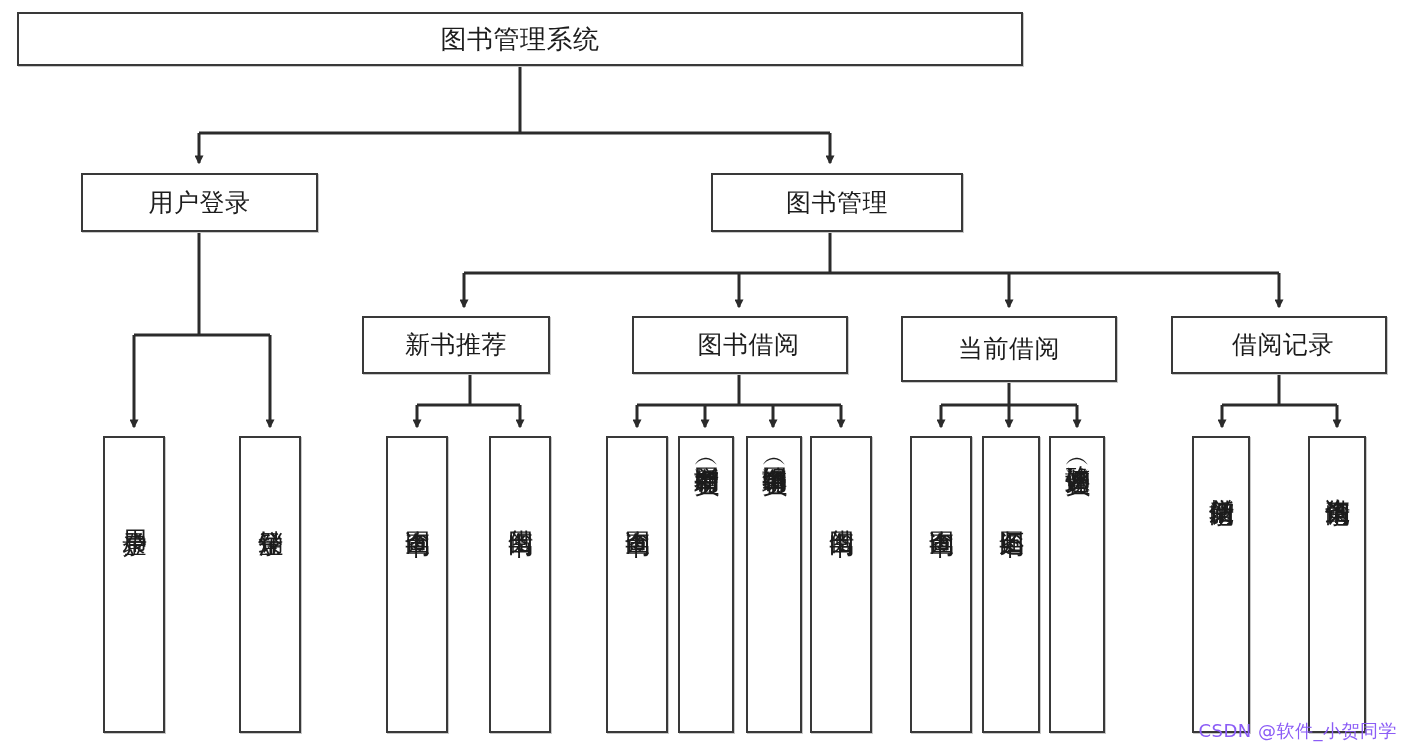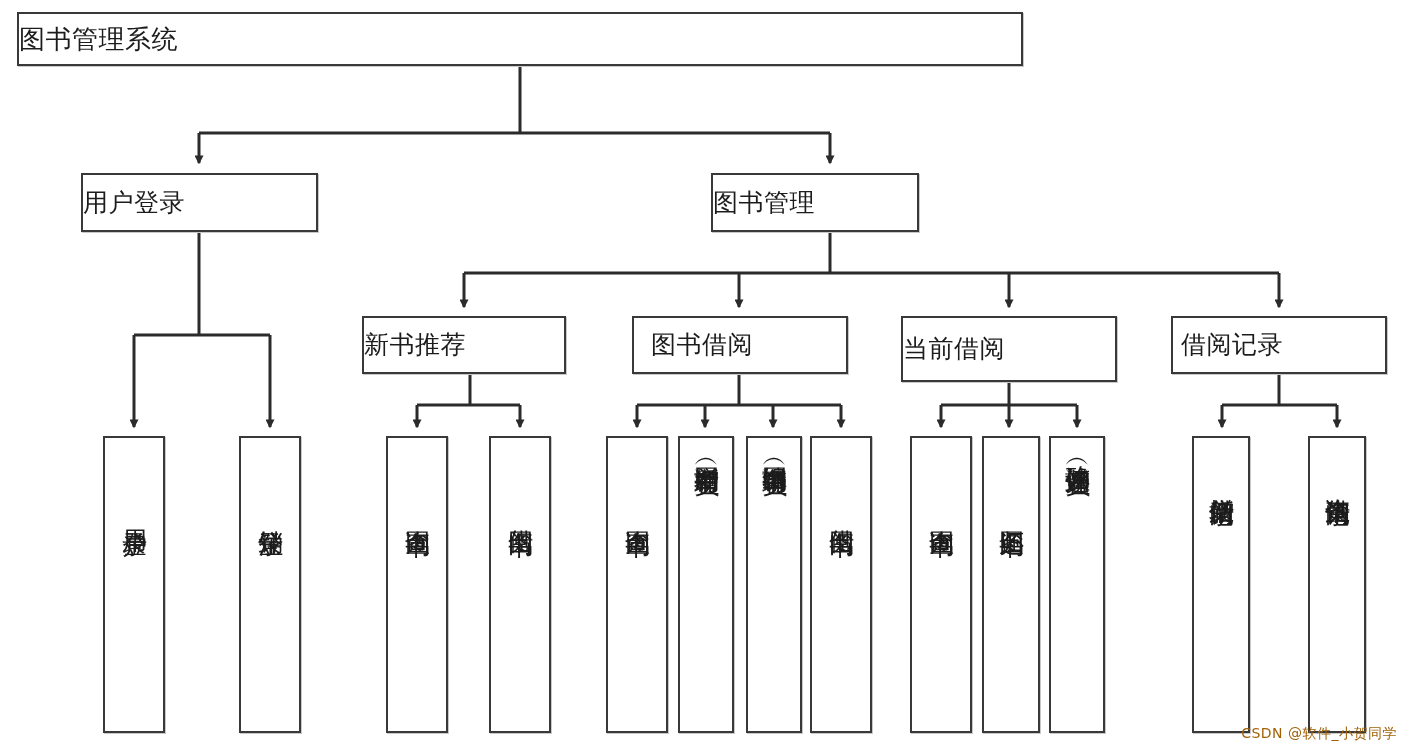--- a/index.html
+++ b/index.html
@@ -28,20 +28,21 @@
     pointer-events: none;
   }
   .node {
     position: absolute;
     box-sizing: border-box;
     background: #ffffff;
     border: 2px solid #393939;
     box-shadow: 1px 1px 0 0 #c9c9c9;
     display: flex;
     align-items: center;
+    justify-content: center;
     color: #1c1c1c;
   }
   .node-label-h {
     font-size: 25px;
     line-height: 1.1;
     letter-spacing: 0.5px;
     white-space: nowrap;
     text-align: center;
   }
   .node.root .node-label-h { font-size: 26px; }
@@ -56,22 +57,22 @@
     font-size: 25px;
     line-height: 1.22;
     letter-spacing: 1px;
     text-align: center;
     color: #1c1c1c;
   }
   .watermark {
     position: absolute;
     right: 8px;
     bottom: 4px;
-    font-size: 14px;
-    color: #a16207;
+    font-size: 18px;
+    color: #8b5cf6;
     white-space: nowrap;
     letter-spacing: 0.5px;
   }
 </style>
 </head>
 <body>
 
 <div id="diagram-root">
 
   <svg class="edge-layer" width="1405" height="747" viewBox="0 0 1405 747" xmlns="http://www.w3.org/2000/svg">
@@ -127,25 +128,25 @@
     </g>
   </svg>
 
   <div class="node root" style="left:17px; top:12px; width:1006px; height:54px;">
     <span class="node-label-h">图书管理系统</span>
   </div>
 
   <div class="node" style="left:81px; top:173px; width:237px; height:59px;">
     <span class="node-label-h">用户登录</span>
   </div>
-  <div class="node" style="left:711px; top:173px; width:208px; height:59px;">
+  <div class="node" style="left:711px; top:173px; width:252px; height:59px;">
     <span class="node-label-h">图书管理</span>
   </div>
 
-  <div class="node" style="left:362px; top:316px; width:204px; height:58px;">
+  <div class="node" style="left:362px; top:316px; width:188px; height:58px;">
     <span class="node-label-h">新书推荐</span>
   </div>
   <div class="node" style="left:632px; top:316px; width:216px; height:58px;padding-left:17px;">
     <span class="node-label-h">图书借阅</span>
   </div>
   <div class="node" style="left:901px; top:316px; width:216px; height:66px;">
     <span class="node-label-h">当前借阅</span>
   </div>
   <div class="node" style="left:1171px; top:316px; width:216px; height:58px;padding-left:8px;">
     <span class="node-label-h">借阅记录</span>

